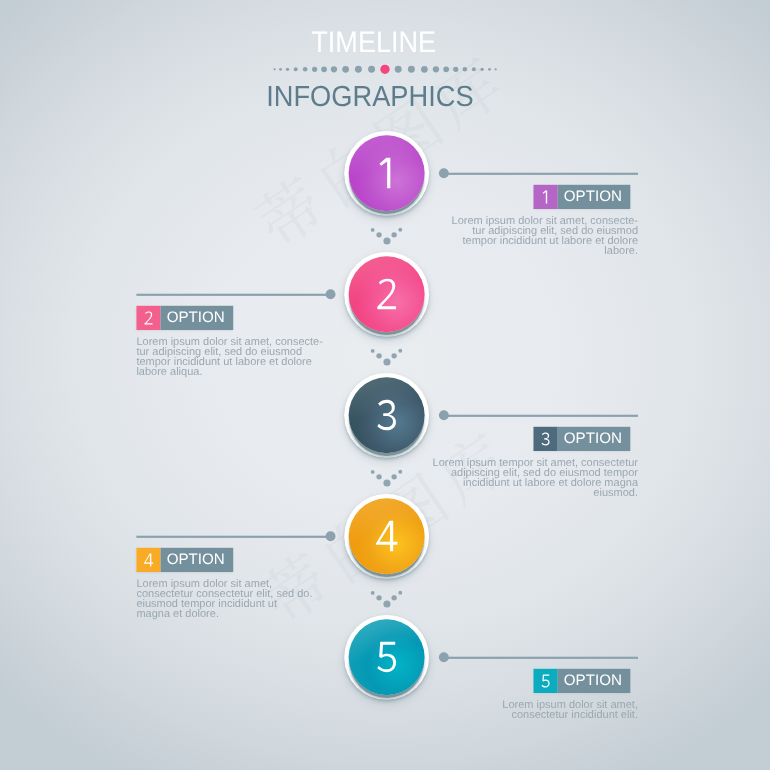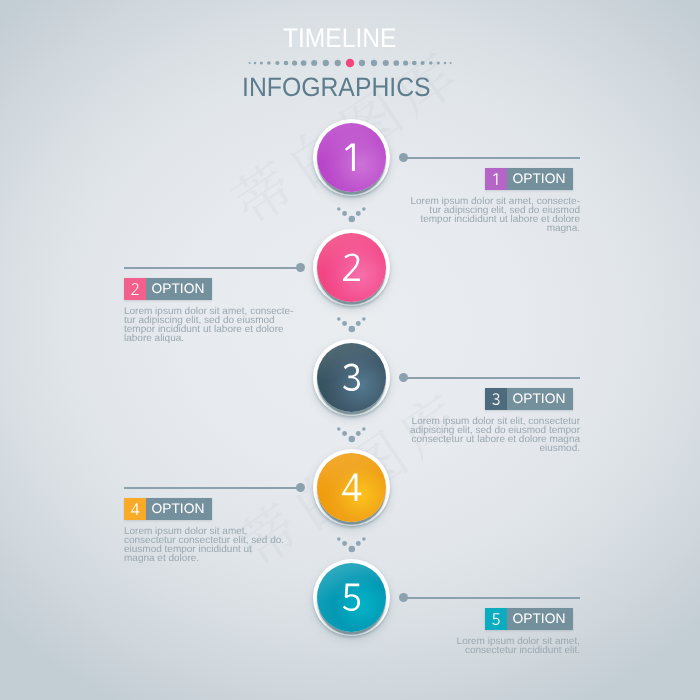--- a/index.html
+++ b/index.html
@@ -233,21 +233,21 @@
                 <path d="M10.5 21 L33 1.5 L46 1.5 L46 100 L35.5 100 L35.5 13.5 L16 27 Z" fill="#fff"></path>
               </g>
             </svg>
           </div>
           <div class="l" style="background: rgb(116, 144, 157);">OPTION</div>
         </div>
         <div class="body r" style="top: 28.6px; color: rgb(154, 168, 177);">
           <div>Lorem ipsum dolor sit amet, consecte-</div>
           <div>tur adipiscing elit, sed do eiusmod</div>
           <div>tempor incididunt ut labore et dolore</div>
-          <div>magna.</div>
+          <div>labore.</div>
         </div>
       </div>
       <div class="blk" style="left: 124px; top: 278px; width: 95px;">
         <div class="tag" style="box-shadow: rgba(95, 115, 130, 0.22) 0px 1px 2px;">
           <div class="n" aria-label="2" style="background: rgb(244, 96, 142);">
             <svg width="22" height="22" viewBox="0 0 22 22">
               <g transform="translate(6.762439024390243,6.440243902439025) scale(0.11609756097560976)">
                 <path d="M5 100 L5 92 C24 72 44.5 52 50.5 40.5 C54 33.5 55.5 27.5 55.5 21.5 C55.5 12.5 49.5 5.5 38.5 5.5 C29.5 5.5 21.5 10 15.5 16.5 L10 9.5 C17.5 2 27 -2.5 40 -2.5 C55 -2.5 65.5 7 65.5 21 C65.5 28.5 63 36 58 44.5 C51 56 35 72.5 19 89.5 L19 90 L68 90 L68 100 Z" fill="#fff"></path>
               </g>
             </svg>
@@ -266,23 +266,23 @@
           <div class="n" aria-label="3" style="background: rgb(77, 107, 125);">
             <svg width="22" height="22" viewBox="0 0 22 22">
               <g transform="translate(6.507142857142858,5.482142857142858) scale(0.12142857142857143)">
                 <path d="M7 90.5 L12 82.5 C18.5 89 27 93.5 37 93.5 C50 93.5 57.5 86 57.5 75.5 C57.5 64 48.5 57.5 33.5 57.5 L26 57.5 L26 48.5 L33 48.5 C46 48.5 53.5 42 53.5 31.5 C53.5 21.5 47 15.5 36.5 15.5 C28.5 15.5 21.5 19.5 15.5 25.5 L9.5 17.5 C17 10 25.5 5.5 37 5.5 C52.5 5.5 63.5 14 63.5 30 C63.5 41.5 56 49 46 52.5 L46 53 C57.5 55.5 67 64 67 77.5 C67 93 54.5 103.5 38 103.5 C23 103.5 13.5 97 7 90.5 Z" fill="#fff"></path>
               </g>
             </svg>
           </div>
           <div class="l" style="background: rgb(116, 144, 157);">OPTION</div>
         </div>
         <div class="body r" style="top: 28.6px; color: rgb(154, 168, 177);">
-          <div>Lorem ipsum dolor sit elit, consectetur</div>
+          <div>Lorem ipsum tempor sit amet, consectetur</div>
           <div>adipiscing elit, sed do eiusmod tempor</div>
-          <div>consectetur ut labore et dolore magna</div>
+          <div>incididunt ut labore et dolore magna</div>
           <div>eiusmod.</div>
         </div>
       </div>
       <div class="blk" style="left: 124px; top: 498px; width: 95px;">
         <div class="tag" style="box-shadow: rgba(95, 115, 130, 0.22) 0px 1px 2px;">
           <div class="n" aria-label="4" style="background: rgb(249, 171, 40);">
             <svg width="22" height="22" viewBox="0 0 22 22">
               <g transform="translate(6.754271356783919,6.090201005025126) scale(0.11959798994974875)">
                 <path d="M0.5 74.5 L45 0.5 L57 0.5 L57 69 L70.5 69 L70.5 79 L57 79 L57 100 L46.5 100 L46.5 79 L0.5 79 Z M12 69 L46.5 69 L46.5 13 Z" fill="#fff"></path>
               </g>

